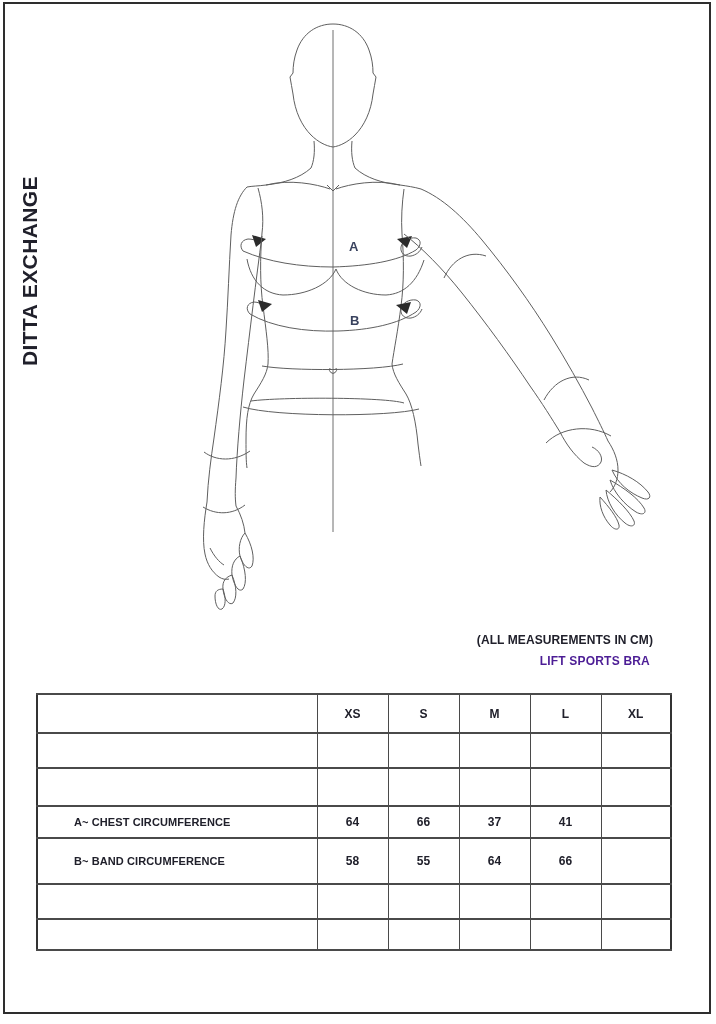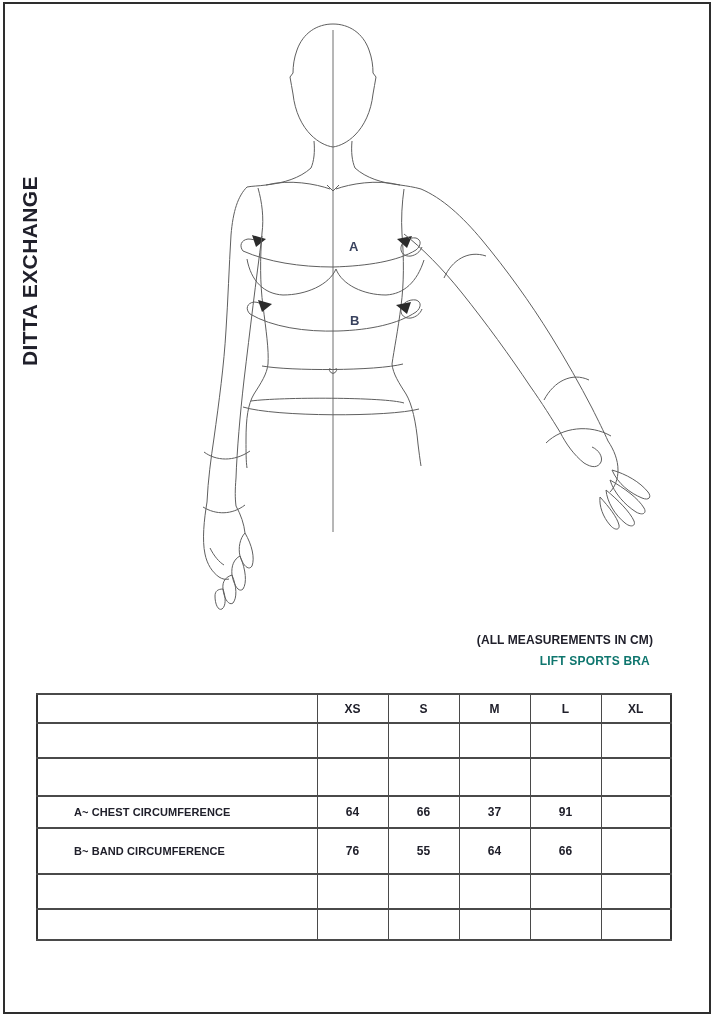--- a/index.html
+++ b/index.html
@@ -18,36 +18,36 @@
     white-space:nowrap;
   }
   .figure-wrap{position:absolute;left:0;top:0;width:716px;height:660px;}
   .figure-wrap svg{display:block;}
   .note{
     position:absolute;top:633px;right:63px;
     font-size:12px;font-weight:600;letter-spacing:0.1px;color:#20202b;
   }
   .product{
     position:absolute;top:654px;right:66px;
-    font-size:12px;font-weight:600;letter-spacing:0.2px;color:#0f766e;
+    font-size:12px;font-weight:600;letter-spacing:0.2px;color:#4c1d95;
   }
   table.size-chart{
     position:absolute;left:36px;top:693px;width:634px;height:245px;
     border-collapse:collapse;table-layout:fixed;
   }
   table.size-chart td{
     border-left:1px solid #4a4a4a;border-right:1px solid #4a4a4a;
     border-top:2px solid #4a4a4a;border-bottom:2px solid #4a4a4a;
     font-size:12px;font-weight:600;color:#20202b;
     text-align:center;vertical-align:middle;padding:0;
     overflow:hidden;white-space:nowrap;
   }
   table.size-chart{border:2px solid #333333;}
   table.size-chart td.rowlabel{text-align:left;padding-left:36px;font-size:11px;letter-spacing:0.1px;}
-  table.size-chart tr:nth-child(1){height:29px;}
+  table.size-chart tr:nth-child(1){height:39px;}
   table.size-chart tr:nth-child(2){height:35px;}
   table.size-chart tr:nth-child(3){height:38px;}
   table.size-chart tr:nth-child(4){height:32px;}
   table.size-chart tr:nth-child(5){height:46px;}
   table.size-chart tr:nth-child(6){height:35px;}
   table.size-chart tr:nth-child(7){height:31px;}
   .fig-line{stroke:#5f5f5f;stroke-width:1;fill:none;}
   .fig-line-light{stroke:#6e6e6e;stroke-width:1;fill:none;}
   .fig-arrow{fill:#2b2b2b;stroke:none;}
   .fig-label{fill:#39425e;font-family:"Liberation Sans",sans-serif;font-size:13px;font-weight:bold;}
@@ -181,26 +181,26 @@
       <td></td>
       <td></td>
       <td></td>
       <td></td>
     </tr>
     <tr>
       <td class="rowlabel">A~ CHEST CIRCUMFERENCE</td>
       <td>64</td>
       <td>66</td>
       <td>37</td>
-      <td>91</td>
+      <td>41</td>
       <td></td>
     </tr>
     <tr>
       <td class="rowlabel">B~  BAND CIRCUMFERENCE</td>
-      <td>76</td>
+      <td>58</td>
       <td>55</td>
       <td>64</td>
       <td>66</td>
       <td></td>
     </tr>
     <tr>
       <td class="rowlabel"></td>
       <td></td>
       <td></td>
       <td></td>

